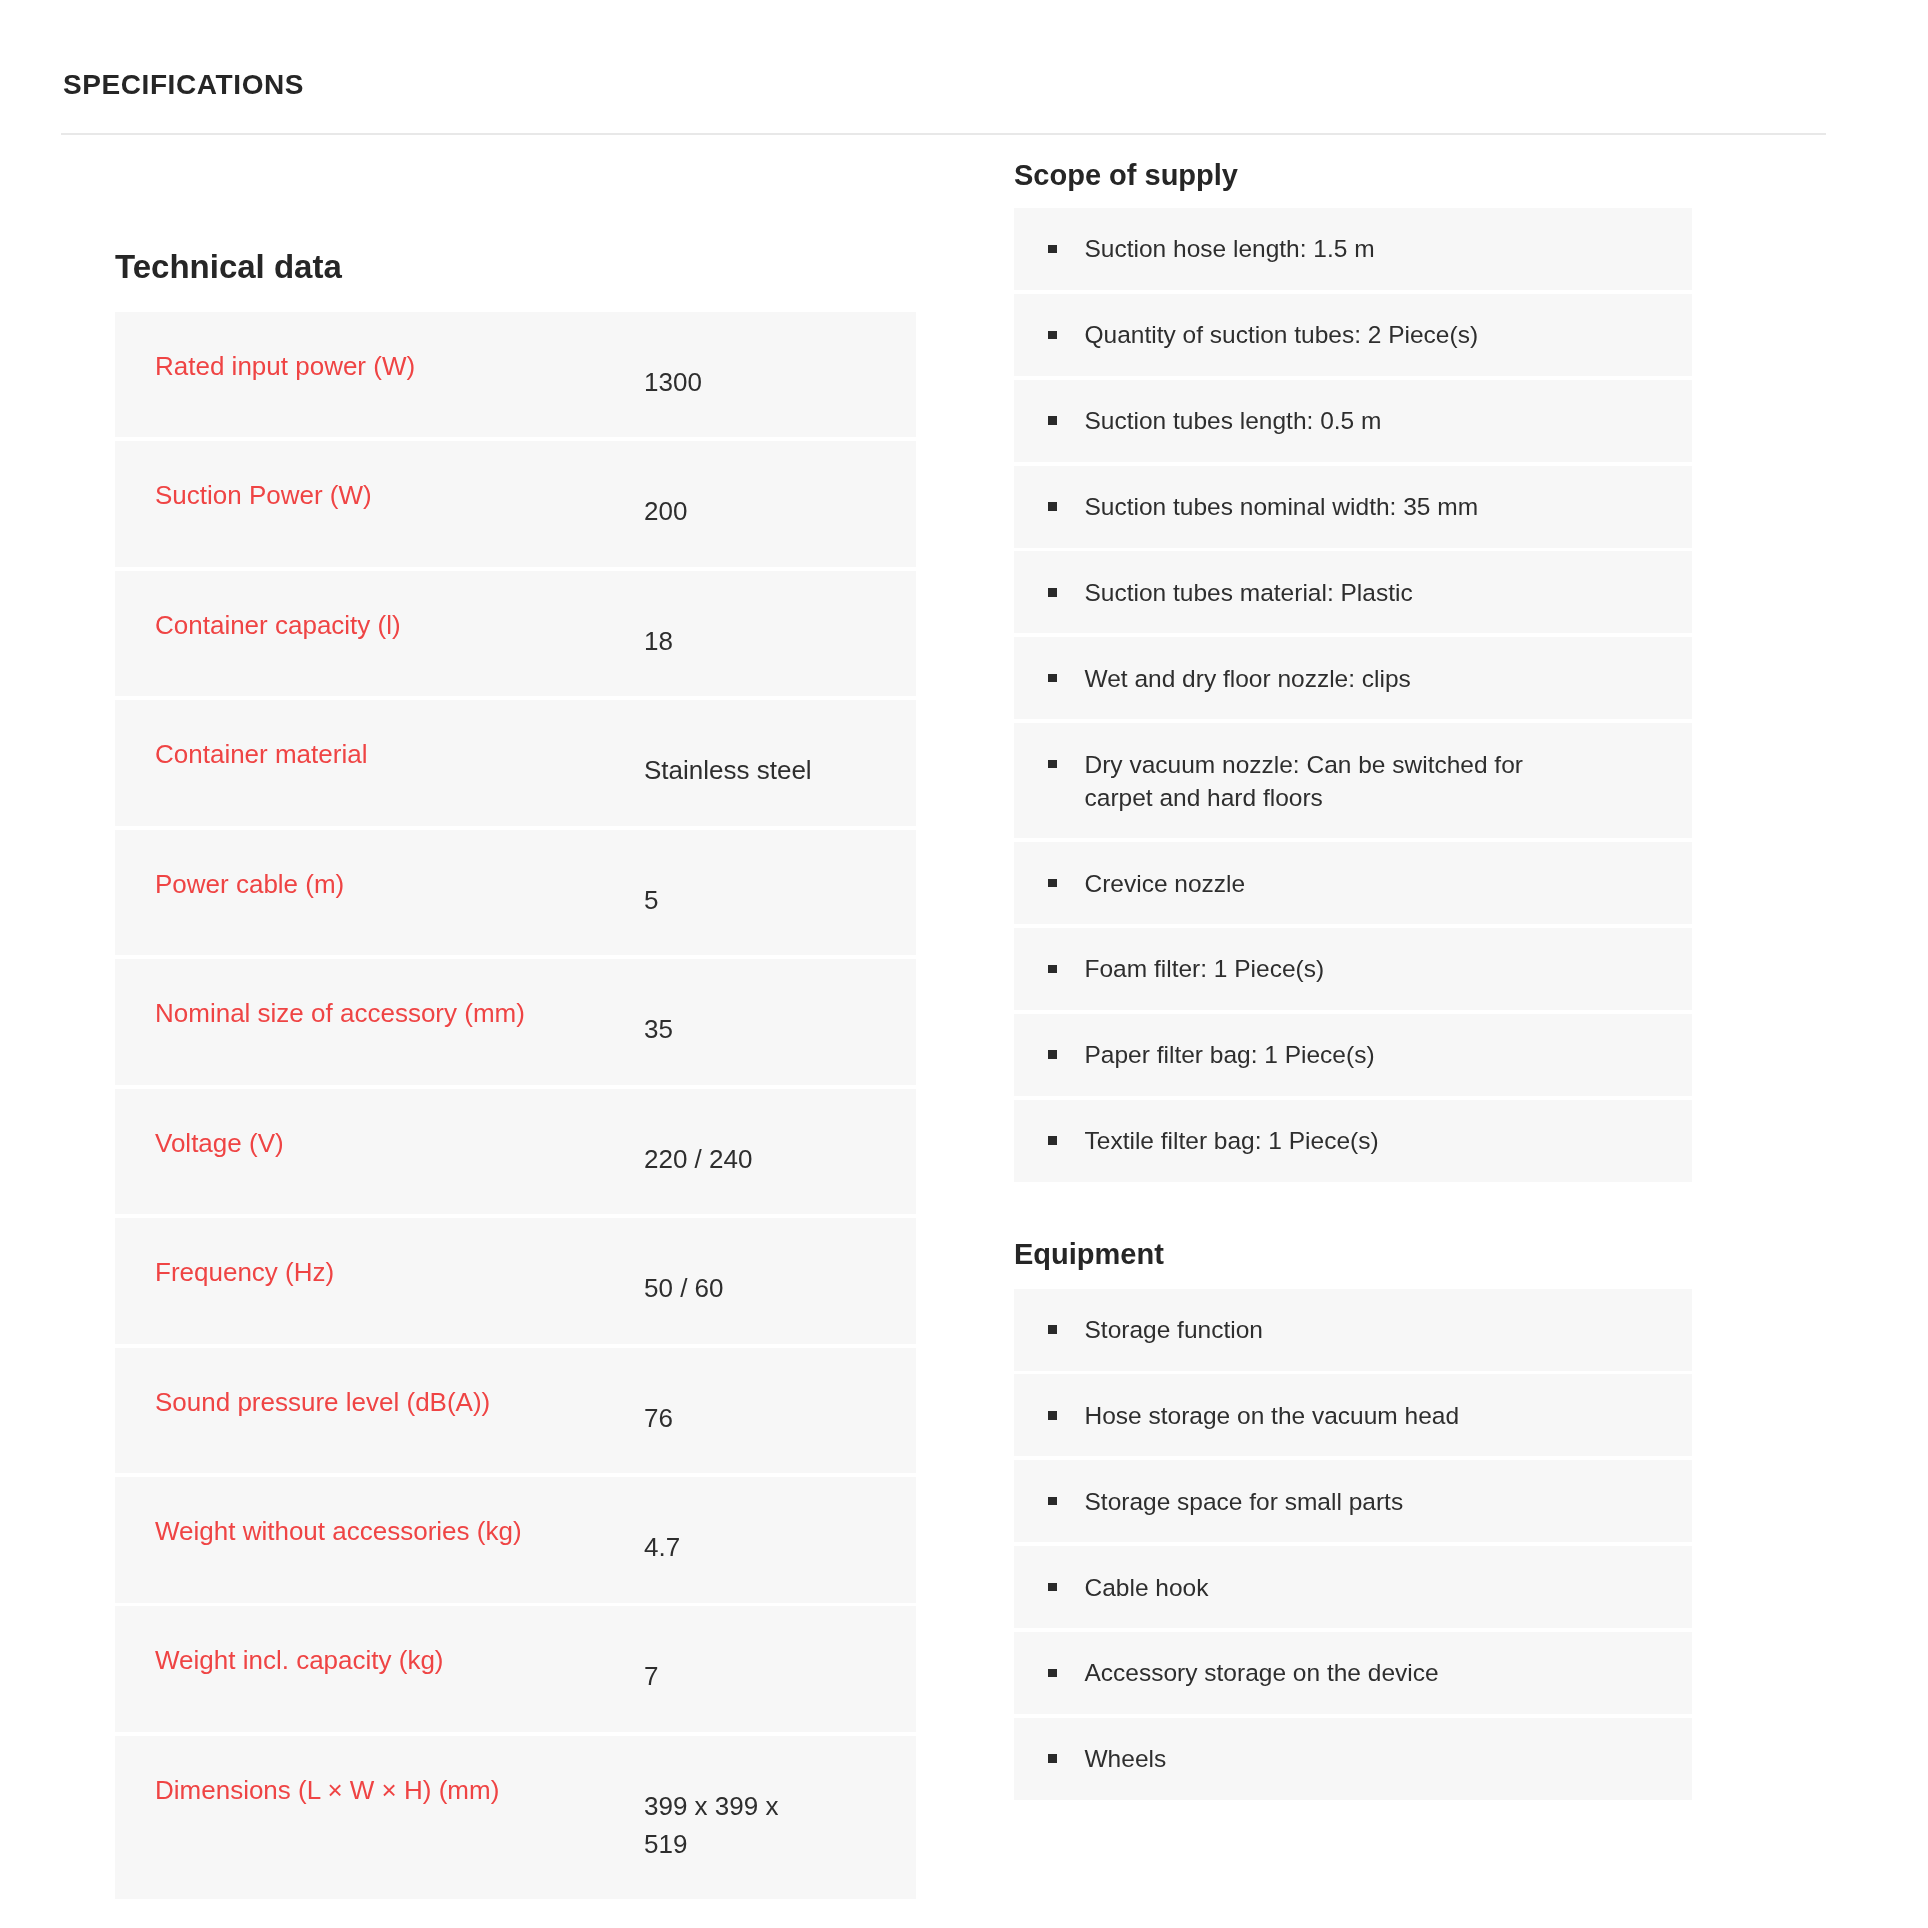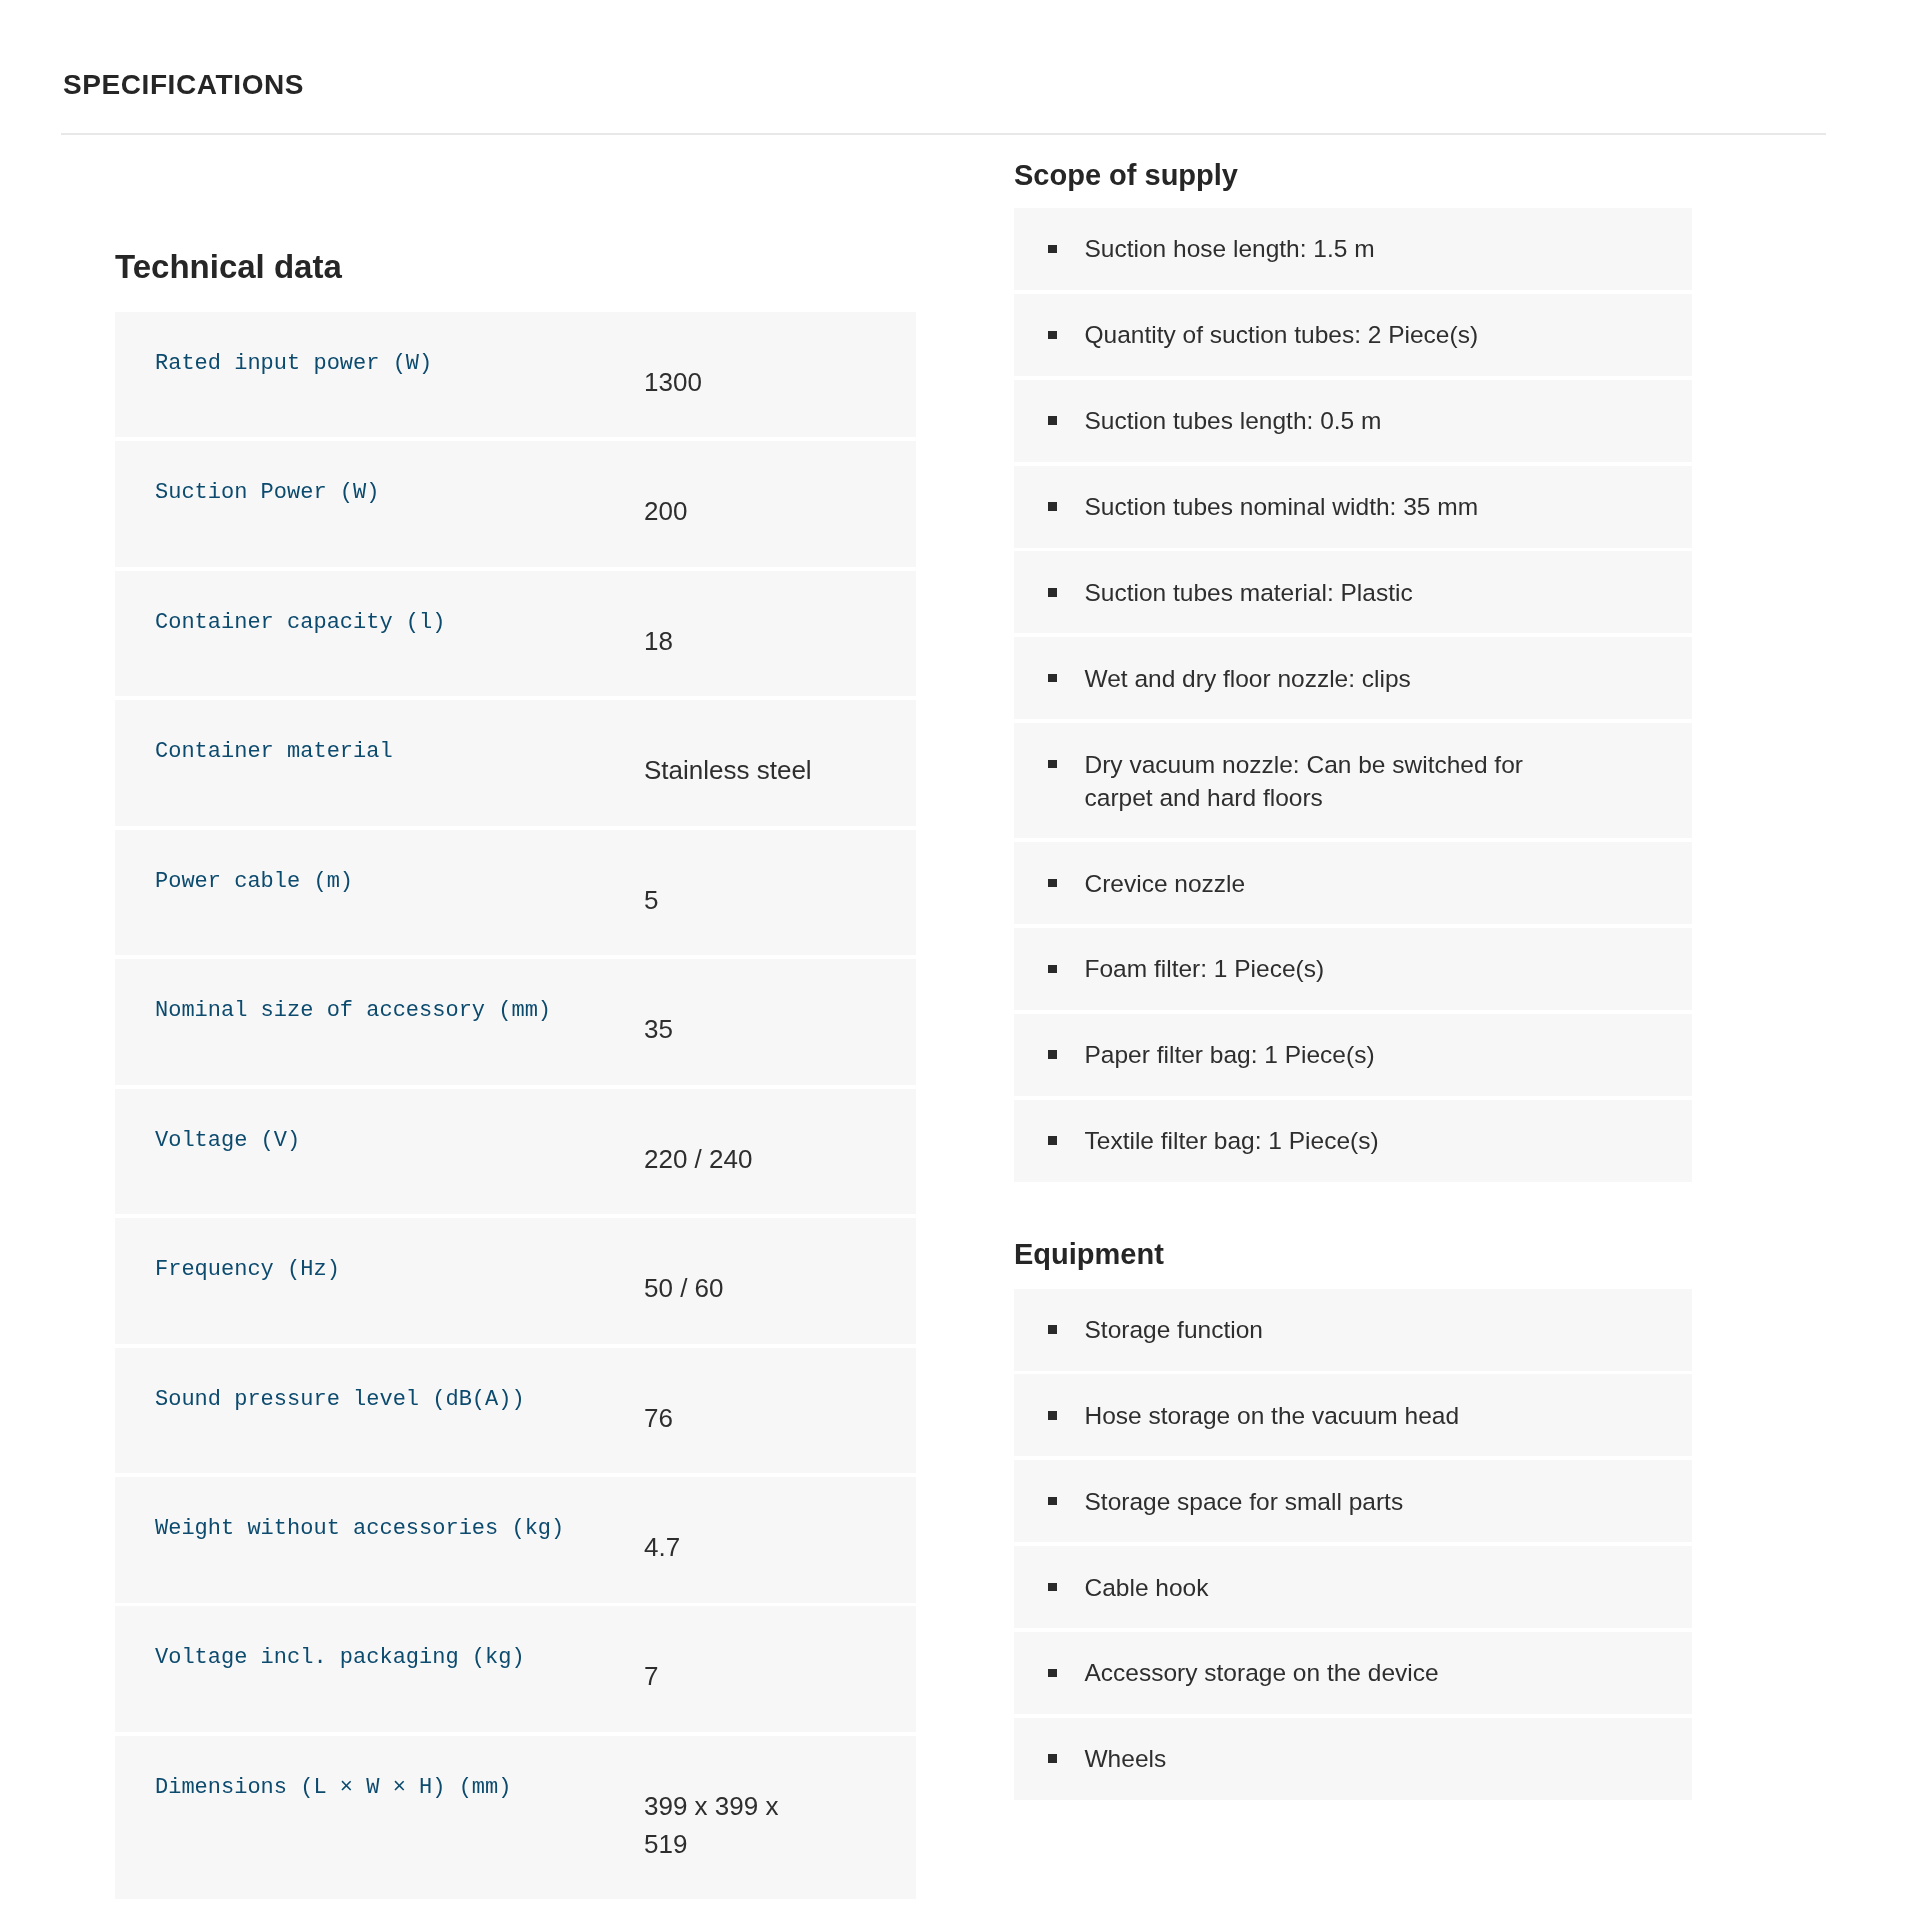--- a/index.html
+++ b/index.html
@@ -24,21 +24,21 @@
   .side-title{
     font-size:29px;font-weight:700;color:#262626;margin:23.5px 0 15px 0;line-height:1.2;
   }
   .side-title.second{margin-top:55px;margin-bottom:17px;}
   .spec-table{width:801px;}
   .spec-row{
     display:flex;align-items:flex-start;background:#f7f7f7;margin-bottom:3.8px;
     padding:36px 22.6px 36px 40px;box-sizing:border-box;width:801px;
   }
   .spec-label{
-    flex:none;width:461px;padding-right:28px;font-size:22px;line-height:1.45;color:#0c4a6e;font-family:Liberation Mono, monospace;
+    flex:none;width:461px;padding-right:28px;font-size:26px;line-height:1.45;color:#ef4444;
   }
   .spec-value{
     flex:none;width:174px;font-size:26px;line-height:1.45;color:#2e2e2e;margin-top:16px;
   }
   .feature-list{list-style:none;margin:0;padding:0;width:678px;}
   .feature-item{
     display:flex;align-items:flex-start;background:#f7f7f7;margin-bottom:3.8px;
     padding:24.5px 28px 24.5px 34px;box-sizing:border-box;width:678px;
   }
   .bullet{
@@ -92,21 +92,21 @@
           </div>
           <div class="spec-row">
             <div class="spec-label">Sound pressure level (dB(A))</div>
             <div class="spec-value">76</div>
           </div>
           <div class="spec-row">
             <div class="spec-label">Weight without accessories (kg)</div>
             <div class="spec-value">4.7</div>
           </div>
           <div class="spec-row">
-            <div class="spec-label">Voltage incl. packaging (kg)</div>
+            <div class="spec-label">Weight incl. capacity (kg)</div>
             <div class="spec-value">7</div>
           </div>
           <div class="spec-row">
             <div class="spec-label">Dimensions (L × W × H) (mm)</div>
             <div class="spec-value">399 x 399 x 519</div>
           </div>
         </div>
     </div>
     <div class="col-right">
       <h3 class="side-title">Scope of supply</h3>

